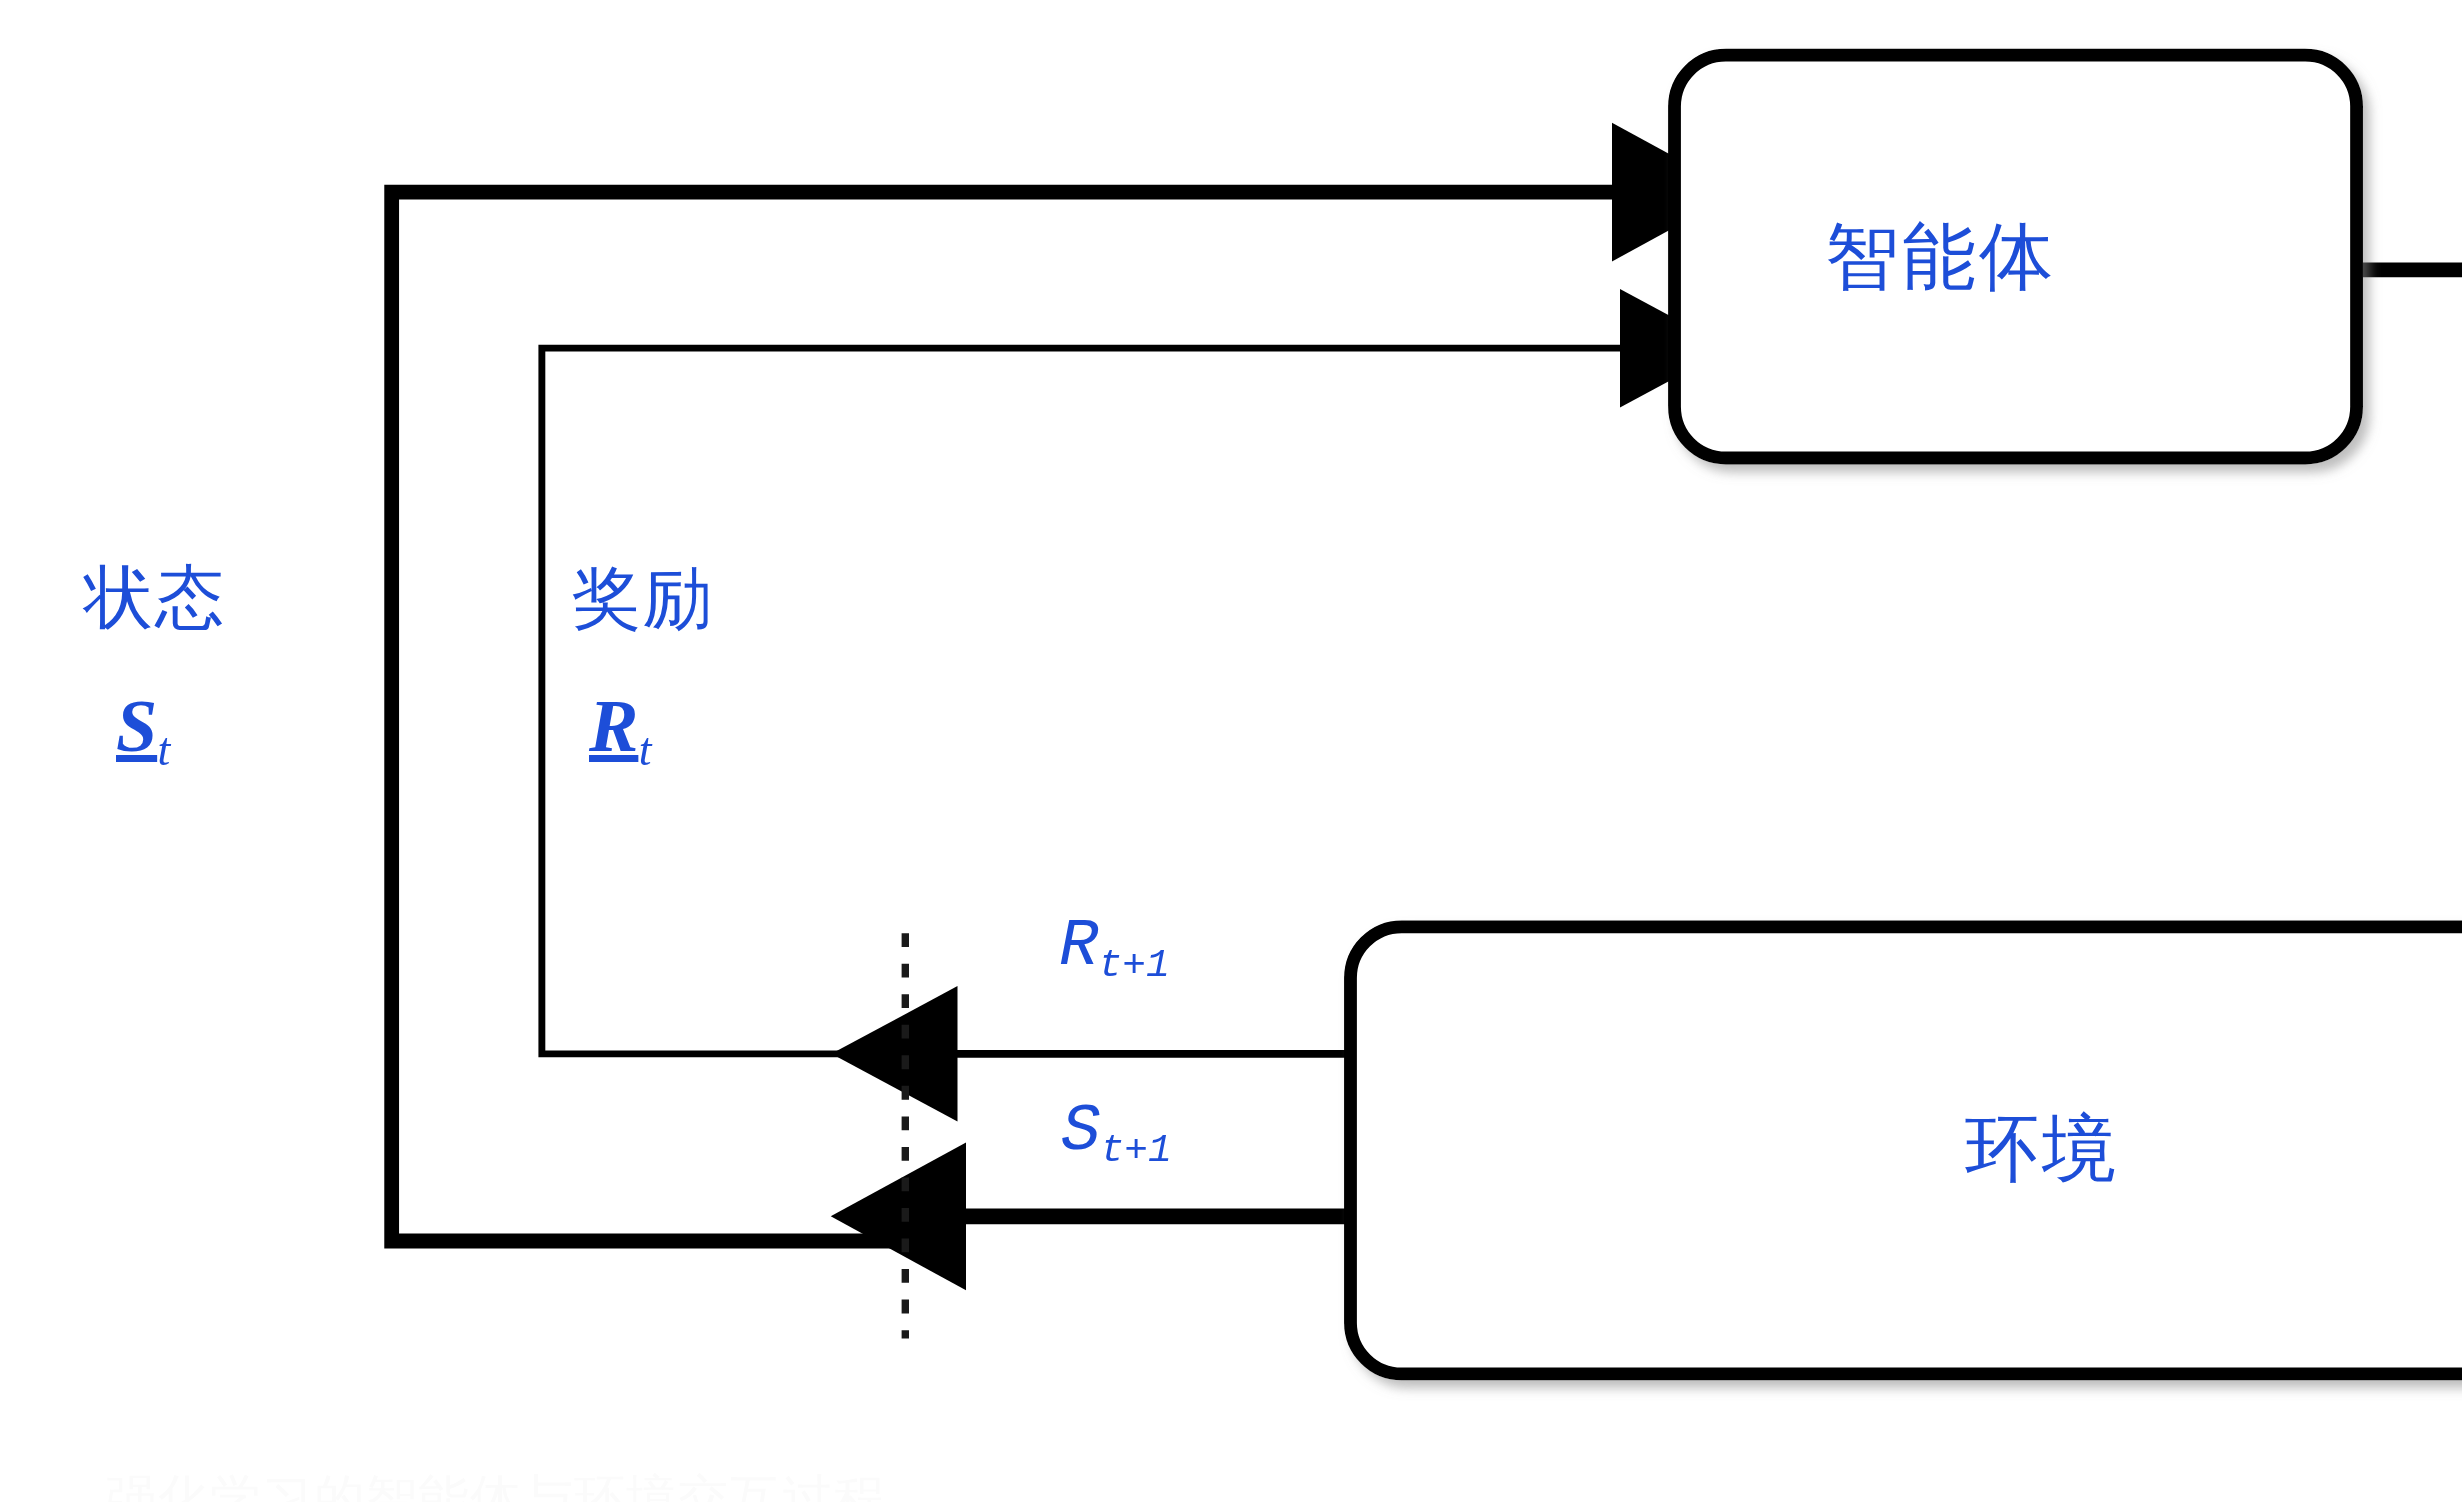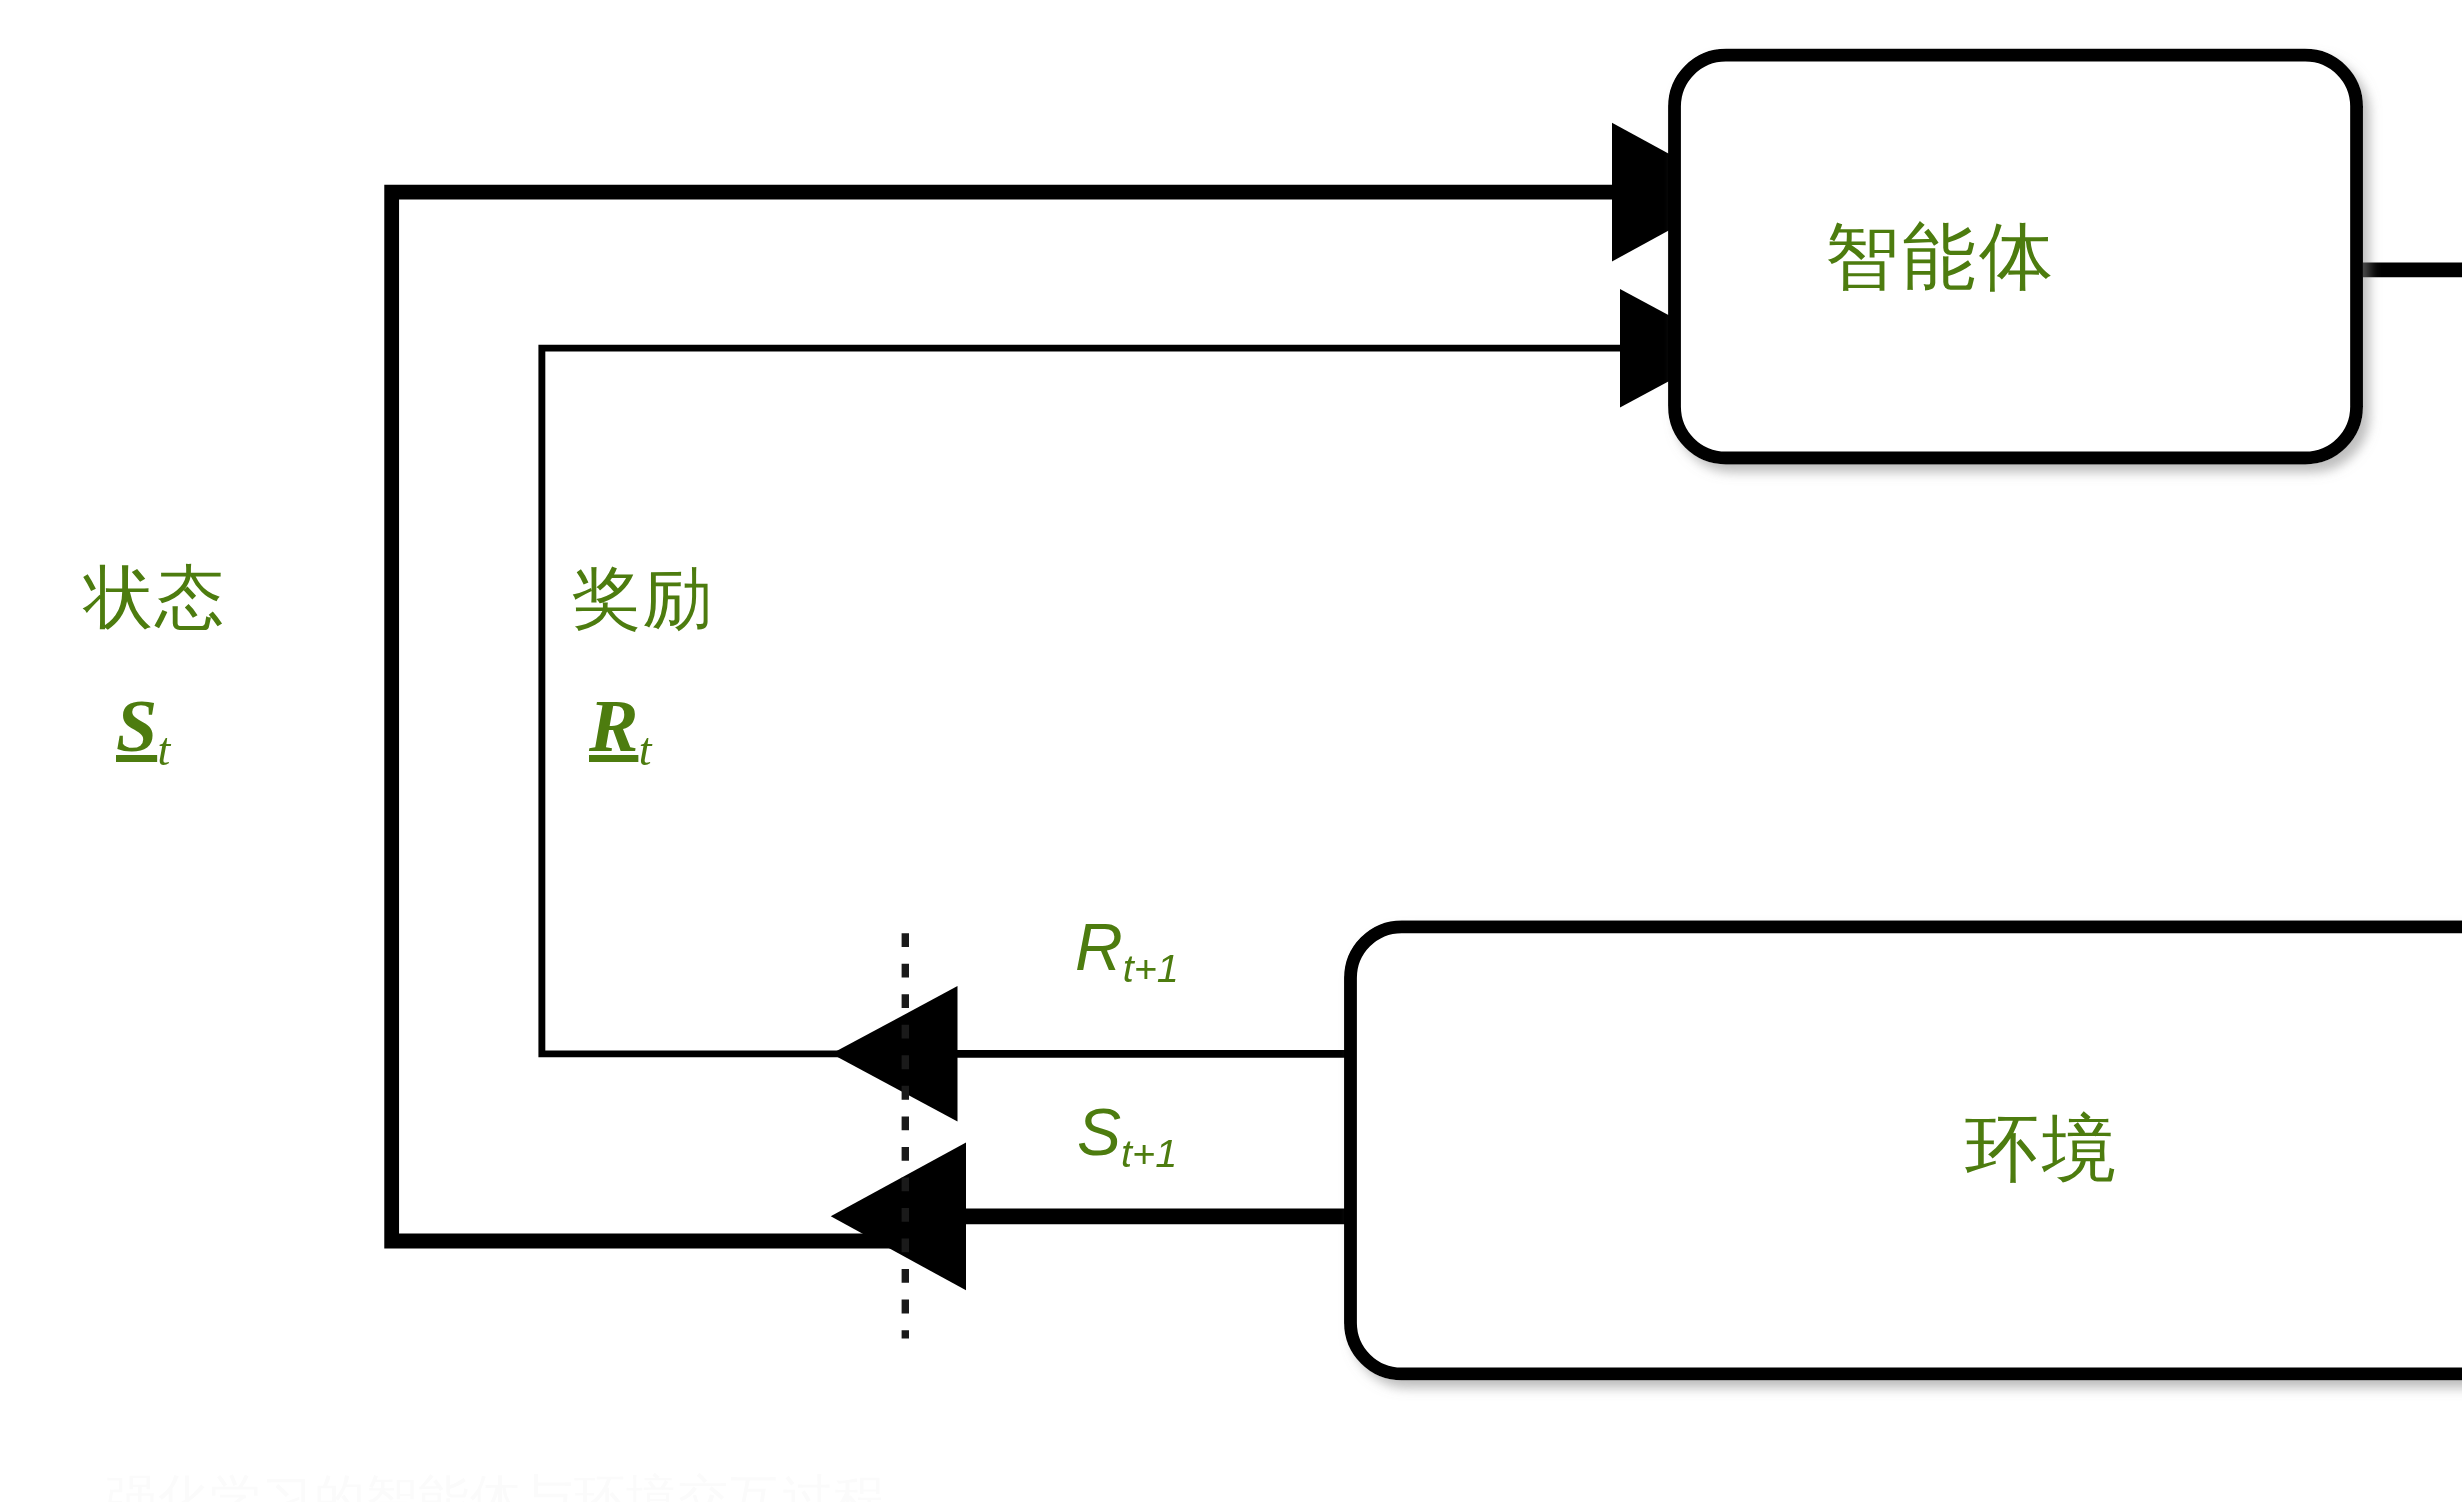--- a/index.html
+++ b/index.html
@@ -22,21 +22,21 @@
     position: absolute;
     left: 0;
     top: 0;
     width: 3940px;
     height: 1502px;
     display: block;
   }
   
   .lbl {
     position: absolute;
-    color: #4d7c0f;
+    color: #1d4ed8;
     white-space: nowrap;
     line-height: 1;
     user-select: none;
   }
   .cjk {
     font-family: "DejaVu Sans", "Liberation Sans", sans-serif;
     font-weight: 400;
   }
   .mathitalic {
     font-family: "Liberation Serif", "DejaVu Serif", serif;
@@ -47,24 +47,23 @@
   .mathitalic .sub {
     font-size: 0.62em;
     font-style: italic;
     font-weight: 400;
     vertical-align: baseline;
     position: relative;
     top: 0.30em;
     left: 0.01em;
   }
   .mathlight {
-    font-family: Liberation Sans, sans-serif;
+    font-family: Liberation Mono, monospace;
     font-style: italic;
     font-weight: 400;
-    margin-left: 16px;
   }
   .mathlight .sub {
     font-size: 0.60em;
     font-style: italic;
     vertical-align: baseline;
     position: relative;
     top: 0.30em;
   }
 
   

